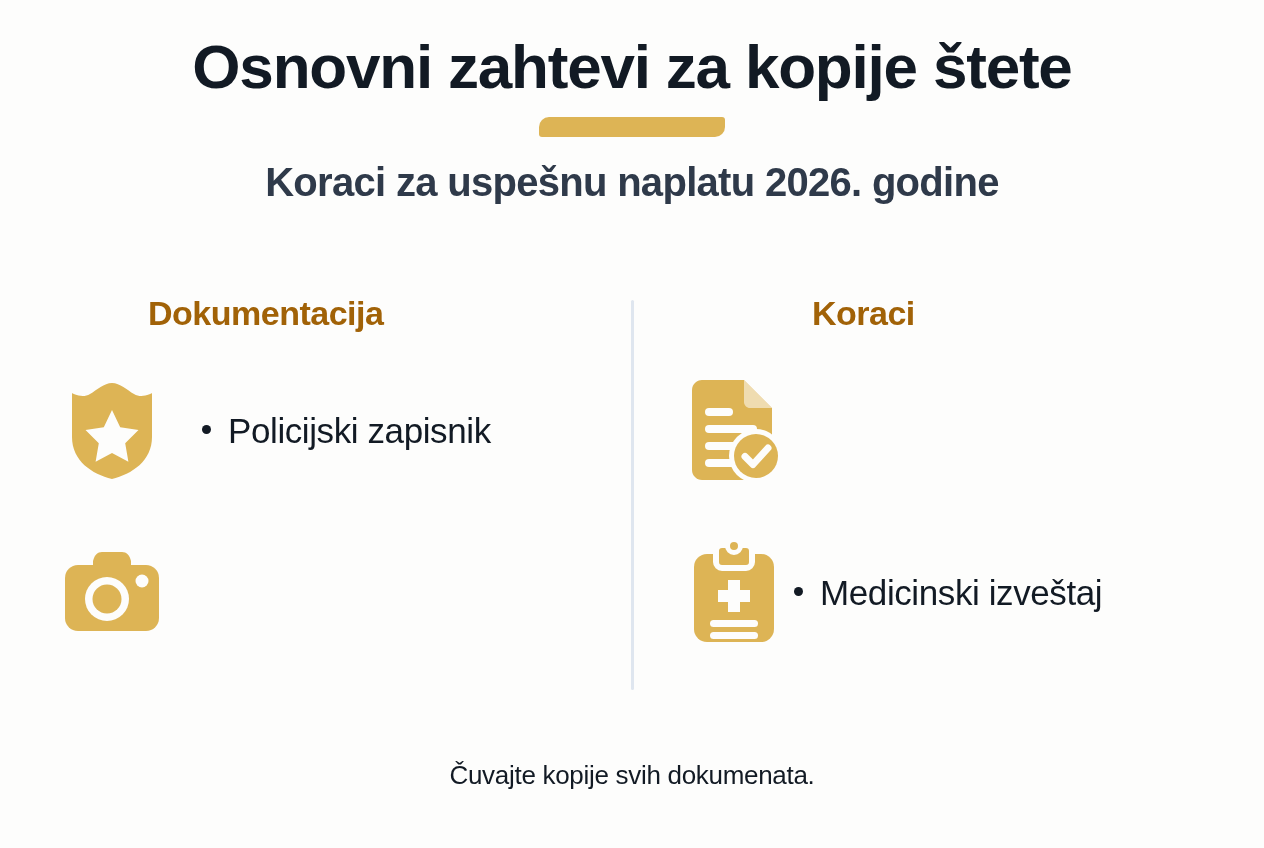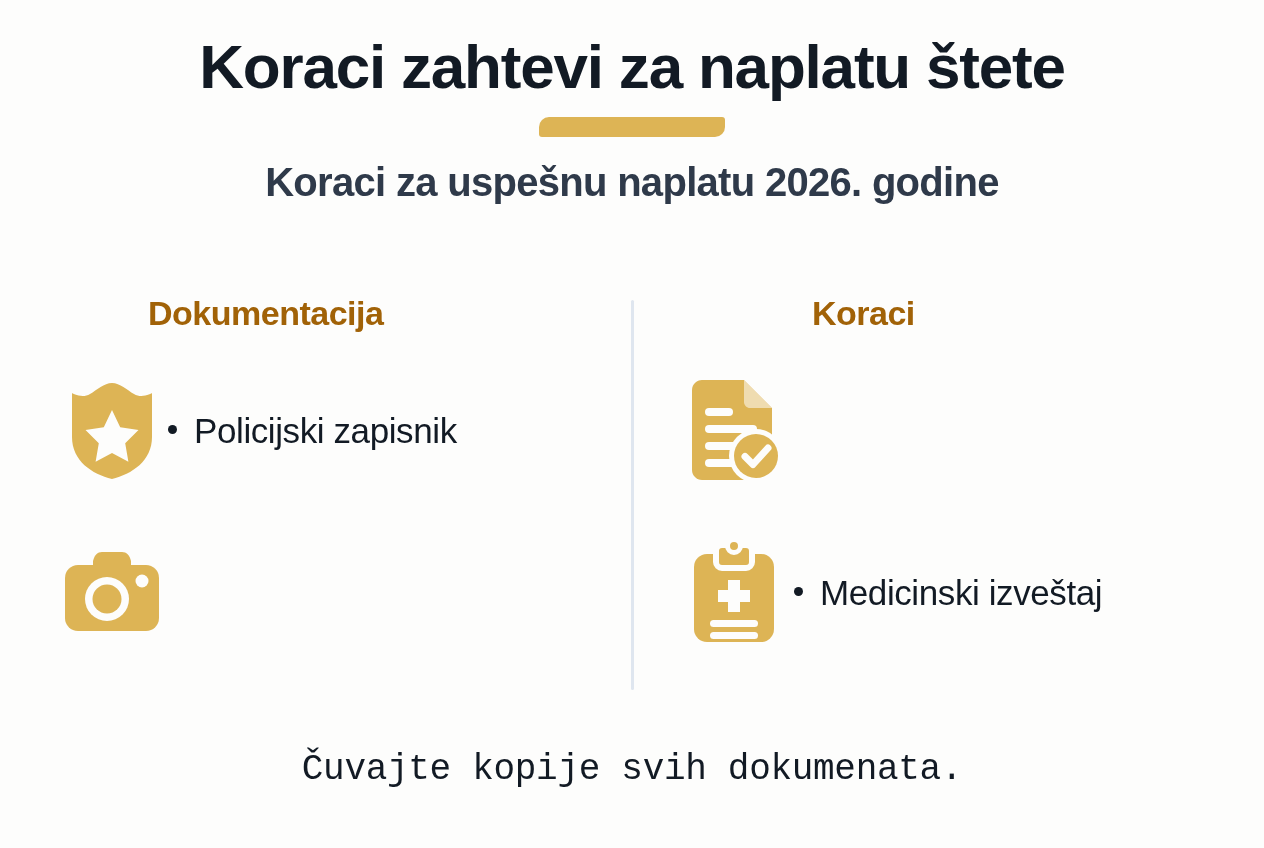--- a/index.html
+++ b/index.html
@@ -100,21 +100,21 @@
   .items {
     margin: 0;
     padding: 0;
     list-style: none;
   }
   .item {
     display: flex;
     align-items: center;
     height: 112px;
   }
-  .column-left  .item:first-child { margin-top: 42px; }
+  .column-left  .item:first-child { margin-top: 42px; gap: 34px; }
   .column-right .item:first-child { margin-top: 42px; }
   .item + .item { margin-top: 50px; }
 
   .icon-slot {
     width: 112px;
     min-width: 112px;
     height: 112px;
     display: flex;
     align-items: center;
     justify-content: center;
@@ -145,39 +145,38 @@
 
   
   .footer {
     position: absolute;
     top: 748px;
     left: 0;
     width: 1264px;
     text-align: center;
   }
   .footer-text {
-    margin: 0;
-    font-size: 36px;
+    margin: 12px;
+    font-size: 26px;
     font-weight: 400;
     letter-spacing: -0.3px;
     color: #121a24;
     line-height: 1.2;
     white-space: nowrap;
-    font-family: Liberation Mono, monospace;
   }
 
   svg { display: block; }
 </style>
 </head>
 <body>
 
 <div class="poster">
 
   <div class="header">
-    <h1 class="title">Koraci zahtevi za naplatu štete</h1>
+    <h1 class="title">Osnovni zahtevi za kopije štete</h1>
 
     <div class="accent-wrap">
       <div class="accent-bar"></div>
     </div>
 
     <h2 class="subtitle">Koraci za uspešnu naplatu 2026. godine</h2>
   </div>
 
   <div class="columns">
 

